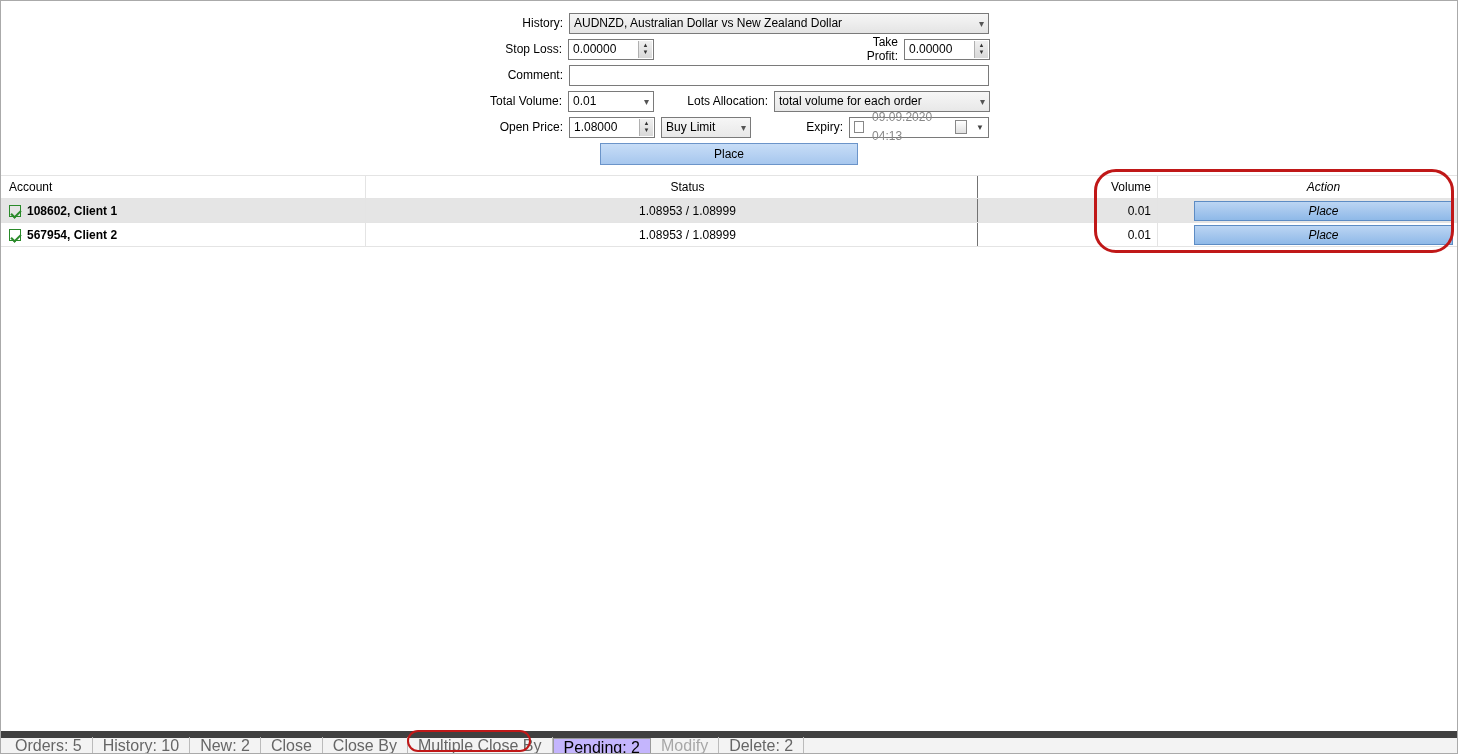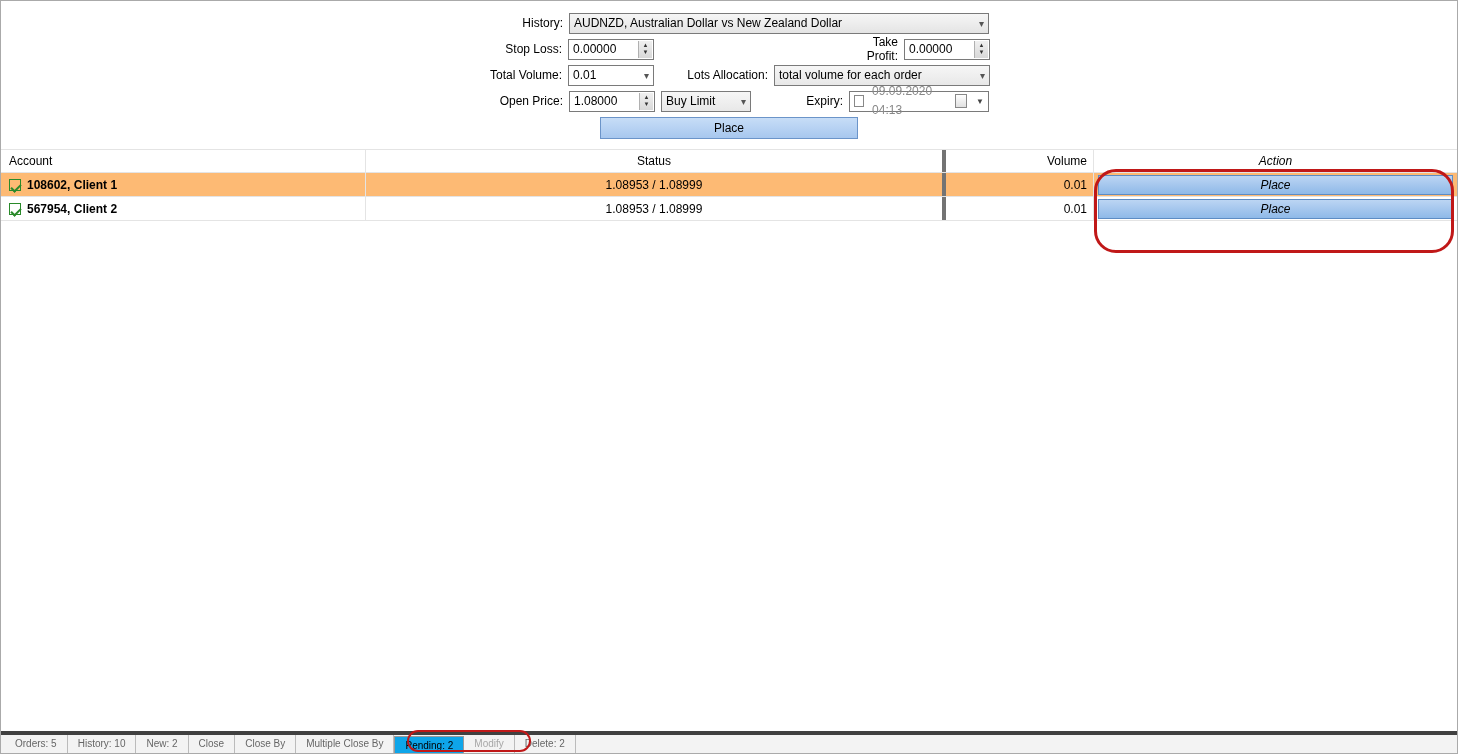--- a/index.html
+++ b/index.html
@@ -151,30 +151,31 @@
   
   .grid {
     width: 100%;
     margin-top: 10px;
   }
   .gh, .gr {
     display: flex;
     align-items: center;
     height: 24px;
     border-bottom: 1px solid #e4e4e4;
+    gap: 32px;
   }
   .gh {
     border-top: 1px solid #e4e4e4;
   }
   .col-account { width: 365px; padding-left: 8px; border-right: 1px solid #e4e4e4; height: 100%; display:flex; align-items:center; }
-  .col-status  { width: 580px; text-align: center; border-right: 4px solid #737373; height:100%; display:flex; align-items:center; justify-content:center; }
+  .col-status  { width: 580px; text-align: center; border-right: 1px solid #737373; height:100%; display:flex; align-items:center; justify-content:center; }
   .col-volume  { width: 148px; text-align: right; padding-right: 6px; border-right: 1px solid #e4e4e4; height:100%; display:flex; align-items:center; justify-content:flex-end;}
   .col-action  { flex: 1; text-align: right; padding: 0 4px; height:100%; display:flex; align-items:center; justify-content:center;font-style:italic;}
 
-  .gr.alt { background: #fdba74; }
+  .gr.alt { background: #e5e5e5; }
 
   .row-cb {
     width: 12px; height: 12px;
     border: 1px solid #2a8a2a;
     margin-right: 6px;
     position: relative;
   }
   .row-cb::after {
     content: "";
     position: absolute;
@@ -203,39 +204,39 @@
     pointer-events: none;
   }
 
   
   .tabbar {
     position: absolute;
     left: 0;
     right: 0;
     bottom: 0;
     height: 22px;
-    border-top: 4px solid #404040;
+    border-top: 7px solid #404040;
     background: #f3f3f3;
     display: flex;
     align-items: center;
-    font-size: 10px;
+    font-size: 16px;
     color: #444;
     padding: 0 10px;
   }
   .tab {
     padding: 0 10px;
     height: 18px;
     line-height: 18px;
     border-right: 1px solid #bbb;
     color: #666;
   }
   .tab:first-child { padding-left: 4px; }
   .tab.nb { border-right: 1px solid #bbb; }
   .tab.active {
-    background: #0ea5e9;
+    background: #c4b5fd;
     border: 1px solid #9a9a9a;
     border-bottom: 1px solid #fff;
     color: #000;
     position: relative;
     top: 1px;
     padding: 0 10px;
   }
   .tab.disabled { color: #a7a7a7; }
 
   
@@ -268,20 +269,26 @@
       <span class="spin">▲<br>▼</span>
     </div>
     <span class="spacer" style="width:190px"></span>
     <span class="lbl" style="width:60px">Take Profit:</span>
     <div class="ctrl num-input">
       <span>0.00000</span>
       <span class="spin">▲<br>▼</span>
     </div>
   </div>
 
+  <div class="form-row">
+    <span class="lbl">Comment:</span>
+    <div class="ctrl comment-input">
+      <span></span>
+    </div>
+  </div>
 
   <div class="form-row">
     <span class="lbl">Total Volume:</span>
     <div class="ctrl vol-dd">
       <span>0.01</span>
       <span class="chev">▾</span>
     </div>
     <span class="lbl2" style="width:120px">Lots Allocation:</span>
     <div class="ctrl lots-dd">
       <span>total volume for each order</span>

